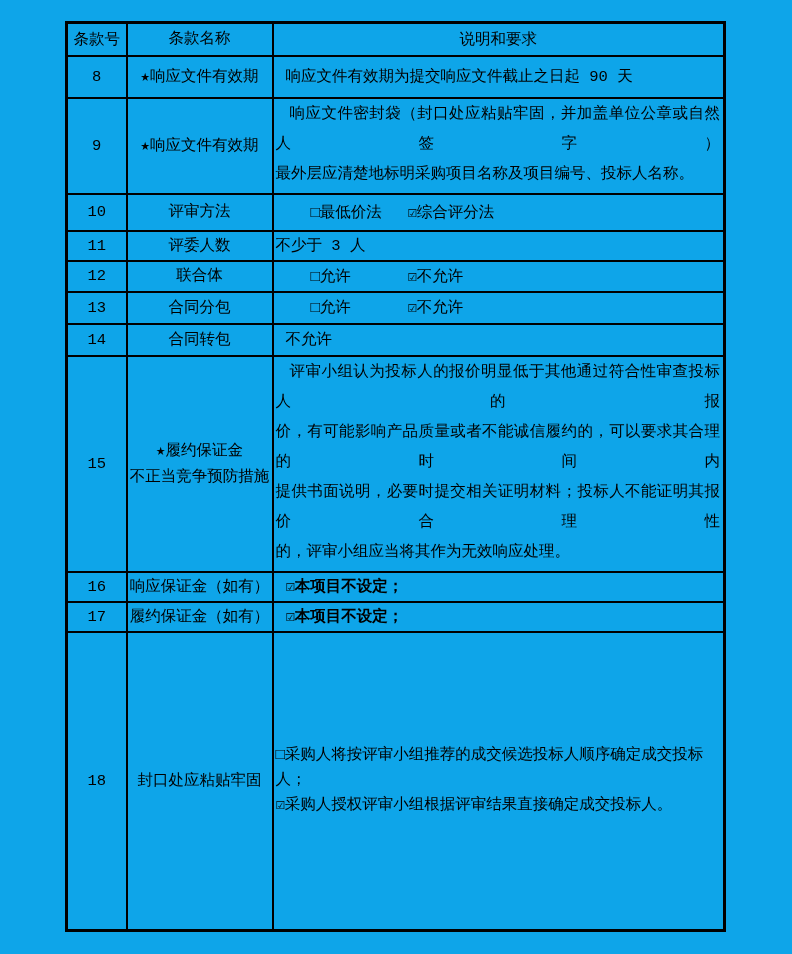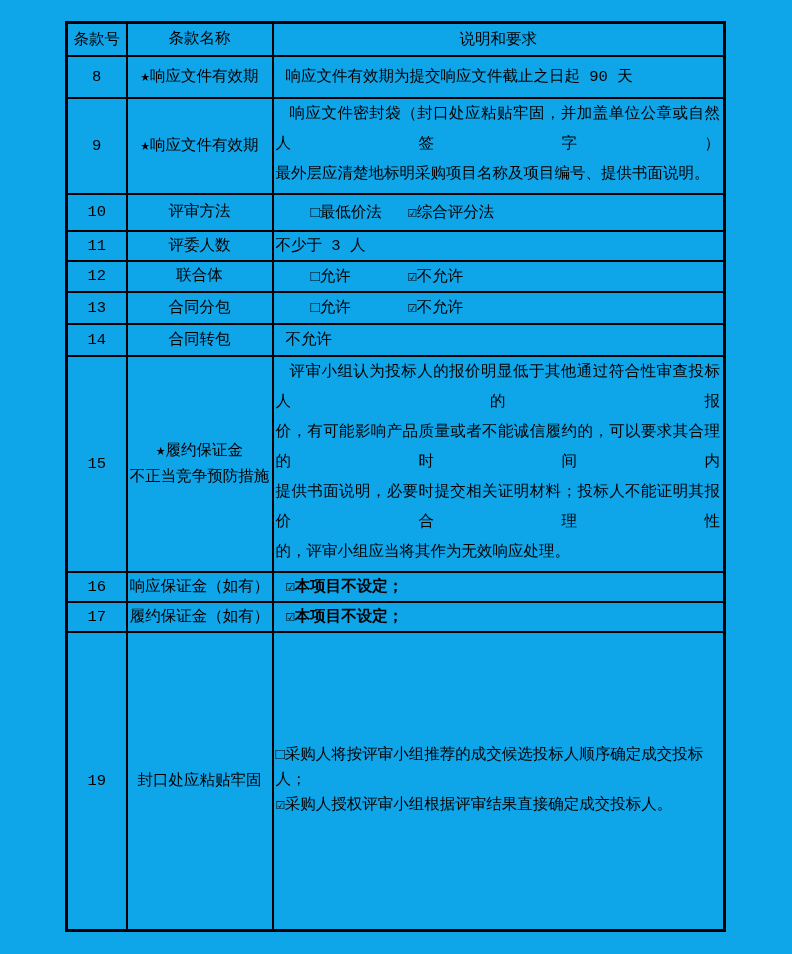--- a/index.html
+++ b/index.html
@@ -65,21 +65,21 @@
       <td class="c-no">8</td>
       <td class="c-name">★响应文件有效期</td>
       <td class="c-desc">响应文件有效期为提交响应文件截止之日起 90 天</td>
     </tr>
 
     <tr style="height:62px">
       <td class="c-no">9</td>
       <td class="c-name">★响应文件有效期</td>
       <td class="c-desc flush para">
         <div class="ln indent just">响应文件密封袋（封口处应粘贴牢固，并加盖单位公章或自然人签字）</div>
-        <div class="ln">最外层应清楚地标明采购项目名称及项目编号、提供书面说明。</div>
+        <div class="ln">最外层应清楚地标明采购项目名称及项目编号、投标人名称。</div>
       </td>
     </tr>
 
     <tr style="height:37px">
       <td class="c-no">10</td>
       <td class="c-name">评审方法</td>
       <td class="c-desc">
         <span class="opt-first"><span class="box">□</span><span>最低价法</span></span><span><span class="box">☑</span><span>综合评分法</span></span>
       </td>
     </tr>
@@ -136,21 +136,21 @@
 
     <tr style="height:30px">
       <td class="c-no">17</td>
       <td class="c-name">履约保证金（如有）</td>
       <td class="c-desc bold">
         <span class="box">☑</span><span>本项目不设定；</span>
       </td>
     </tr>
 
     <tr>
-      <td class="c-no">19</td>
+      <td class="c-no">18</td>
       <td class="c-name">封口处应粘贴牢固</td>
       <td class="c-desc flush">
         <span class="ln18"><span class="box">□</span><span>采购人将按评审小组推荐的成交候选投标人顺序确定成交投标人；</span></span>
         <span class="ln18"><span class="box">☑</span><span>采购人授权评审小组根据评审结果直接确定成交投标人。</span></span>
       </td>
     </tr>
   </tbody>
     </table>
 </div>
 

